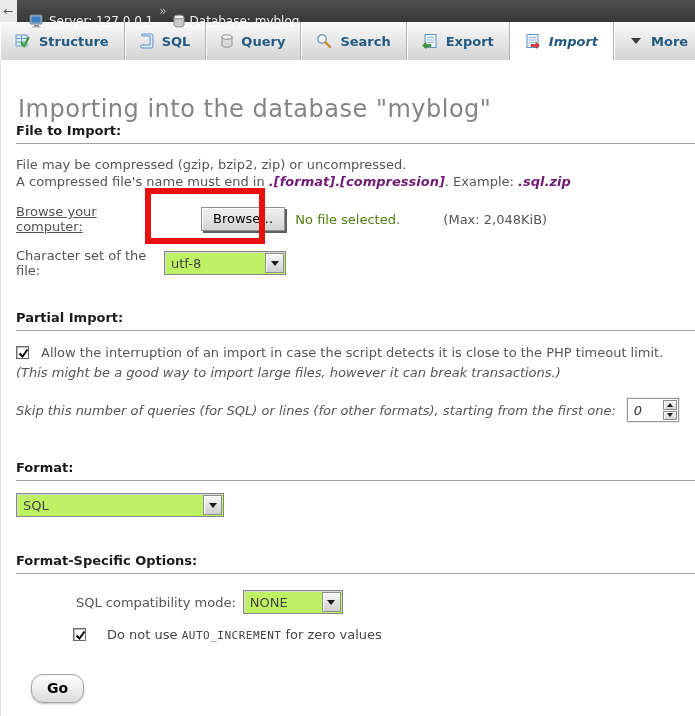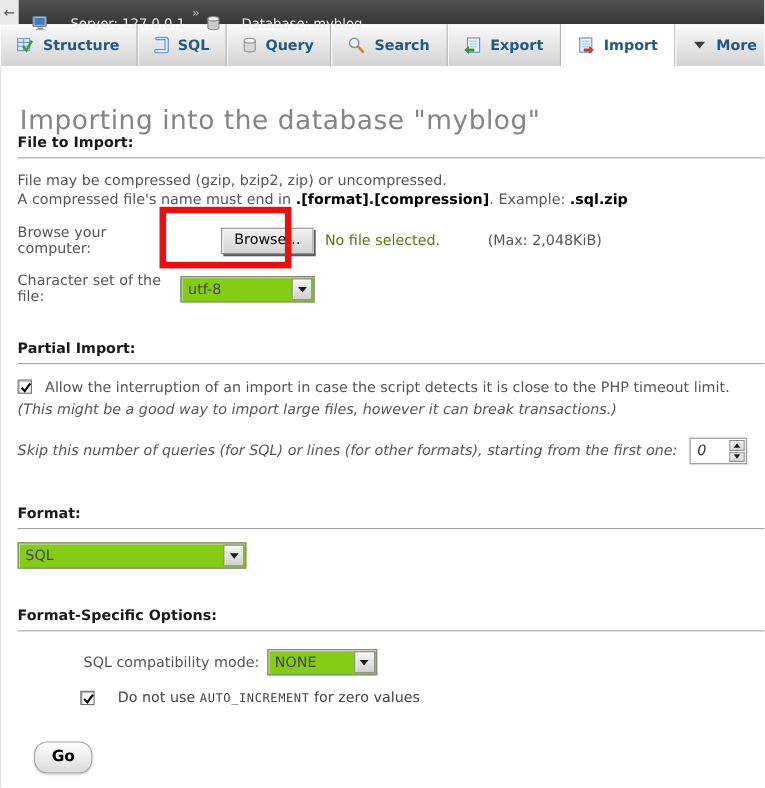--- a/index.html
+++ b/index.html
@@ -2,59 +2,59 @@
 <html><head>
 <meta charset="utf-8">
 <style>
   * { box-sizing: border-box; margin: 0; padding: 0; }
   html, body { width: 695px; height: 716px; overflow: hidden; }
   body { font-family: "DejaVu Sans", "Liberation Sans", sans-serif; font-size: 13px; background: #fff; color: #555; }
 
   
   .topbar { height: 22px; background: linear-gradient(180deg, #515151, #373737); display: flex; align-items: center; color: #ededed; font-size: 12px; }
   .nav-collapse { width: 17px; height: 22px; background: #e9e9e9; color: #555; display: flex; align-items: center; justify-content: center; font-size: 12px; cursor: pointer; }
-  .topbar .crumb { display: flex; align-items: flex-end; gap: 20px; cursor: pointer; margin-top: 20px; }
+  .topbar .crumb { display: flex; align-items: flex-end; gap: 5px; cursor: pointer; margin-top: 20px; }
   .topbar .sep { color: #b5b5b5; margin: 0 6px; }
   .topbar svg { display: block; }
   .topbar .first { margin-left: 12px; }
 
   
   .tabbar { height: 38px; display: flex; background: linear-gradient(180deg, #fafafa, #d3d3d3); }
   .tab { display: flex; align-items: center; gap: 8px; padding: 0 15px; border-right: 1px solid #b3b3b3; box-shadow: inset 1px 0 0 #fdfdfd; color: #235a81; font-weight: bold; font-size: 13px; cursor: pointer; }
-  .tab.active { background: #fff; box-shadow: none; }
+  .tab.active { background: #fff; box-shadow: none; font-style: italic; }
   .tab svg { display: block; }
   .tab-filler { flex: 1; }
 
   
   .content { position: relative; padding: 0 0 0 15px; border-left: 1px solid #e2e2e2; height: 656px; }
   h1.page-title { font-size: 24px; font-weight: normal; color: #848484; letter-spacing: 0.5px; padding: 35px 0 0 2px; line-height: 28px; }
 
   .section { margin-top: 0; }
   .section-title { font-size: 13px; font-weight: bold; color: #1a1a1a; padding-bottom: 5px; border-bottom: 1px solid #a3a3a3; }
   .mt-file { }
   .mt-section { margin-top: 32px; }
 
   .intro { margin-top: 12px; color: #555; line-height: 17px; }
-  .intro b { color: #000000; }
+  .intro b { color: #701a75; font-style: italic; }
 
   .form-row { display: flex; align-items: center; margin-top: 14px; }
   .form-row .lbl { color: #555; }
-  .lbl-browse { width: 143px; }
+  .lbl-browse { width: 143px; text-decoration: underline; }
   .lbl-charset { width: 148px; }
 
   
   .win-btn { position: relative; font-family: inherit; font-size: 13px; color: #000; background: linear-gradient(180deg, #f1f1f1, #d4d4d4); border: 1px solid #8f8f8f; box-shadow: 2px 2px 0 #5f5f5f, inset 1px 1px 0 #ffffff; padding: 3px 11px 4px; cursor: pointer; }
 
   .browse-wrap { position: relative; padding-left: 42px; }
   .red-rect { position: absolute; left: -14px; top: -19px; width: 120px; height: 56px; border: 6px solid #e70f0f; pointer-events: none; z-index: 5; }
   .no-file { margin-left: 10px; width: 148px; color: #4d7c0f; }
   .max-size { color: #555; }
 
   
-  .w-select { display: flex; align-items: stretch; height: 24px; background: #84cc16; border: 1px solid #868686; box-shadow: inset 1px 1px 0 #d9d9d9; cursor: pointer; }
+  .w-select { display: flex; align-items: stretch; height: 24px; background: #bef264; border: 1px solid #868686; box-shadow: inset 1px 1px 0 #d9d9d9; cursor: pointer; }
   .w-select .val { flex: 1; padding: 4px 0 0 6px; font-size: 13px; color: #444; white-space: nowrap; overflow: hidden; }
   .w-select .drop-btn { width: 19px; margin: 1px; background: linear-gradient(180deg, #f7f7f7, #cfcfcf); border: 1px solid #909090; box-shadow: inset 1px 1px 0 #fff; display: flex; align-items: center; justify-content: center; }
   .tri-down { width: 0; height: 0; border-left: 4px solid transparent; border-right: 4px solid transparent; border-top: 5px solid #1a1a1a; }
   .sel-charset { width: 122px; }
   .sel-format { width: 208px; margin-top: 12px; }
   .sel-compat { width: 100px; }
 
   
   .w-check { display: inline-block; width: 13px; height: 13px; background: #fff; border: 1px solid #6b6b6b; box-shadow: inset 1px 1px 1px rgba(0,0,0,.3); vertical-align: -2px; position: relative; cursor: pointer; }
   .w-check svg { position: absolute; left: 1px; top: 1px; }

